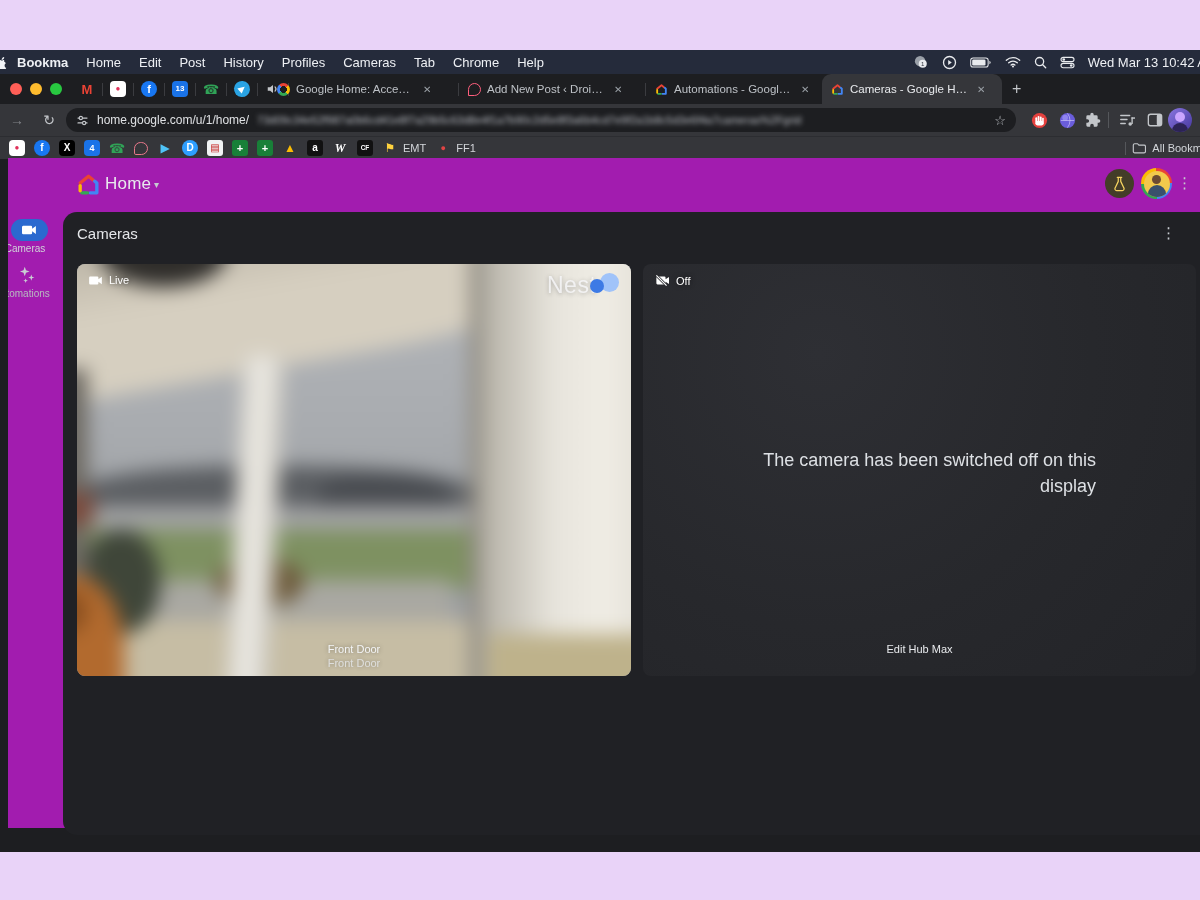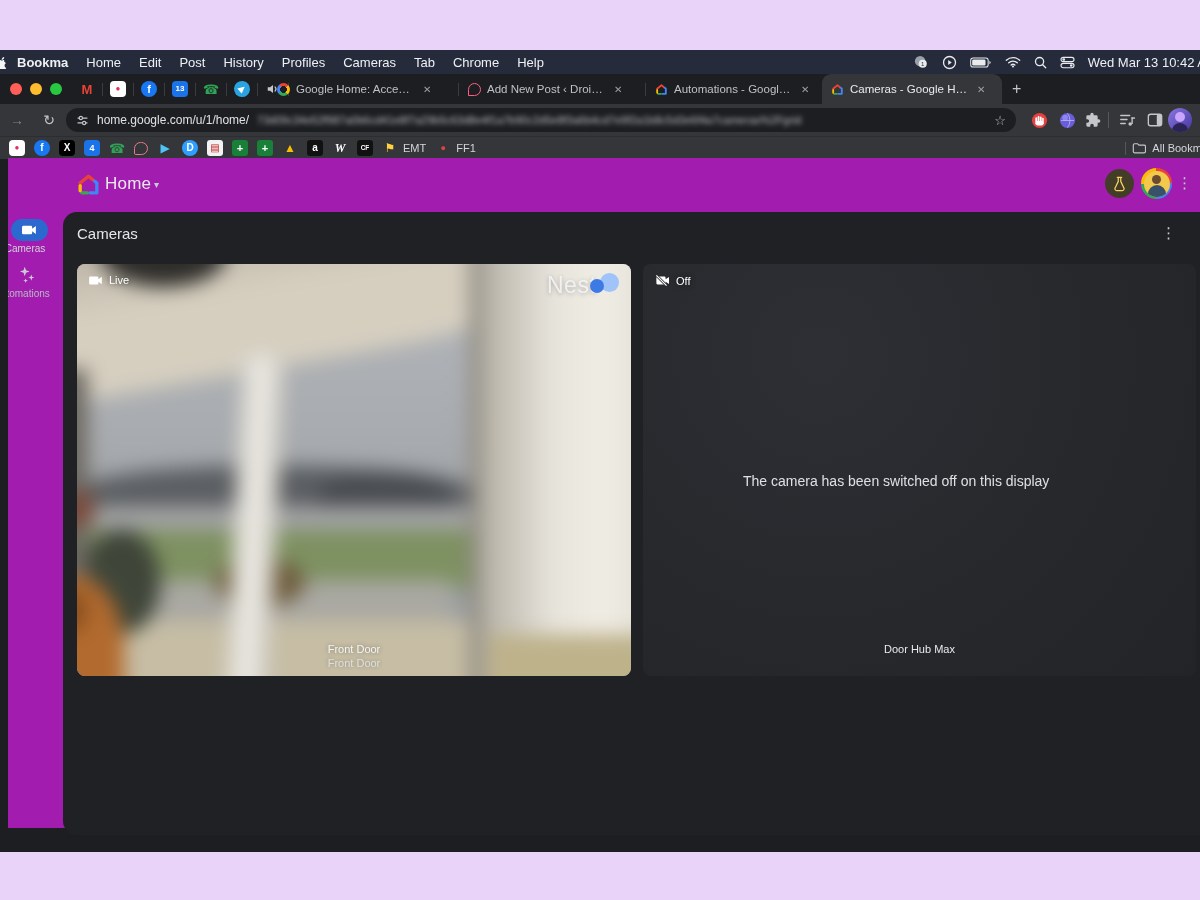--- a/index.html
+++ b/index.html
@@ -107,22 +107,22 @@
   .nest .txt{position:absolute;left:0;top:2px;font-size:23px;letter-spacing:.5px;color:rgba(248,248,250,.82);
              text-shadow:0 1px 4px rgba(60,60,60,.35);}
   .nest .nc1{position:absolute;right:13px;top:9px;width:14px;height:14px;border-radius:50%;background:#3d7ae5;}
   .nest .nc2{position:absolute;right:-2px;top:3px;width:19px;height:19px;border-radius:50%;background:#a0c3f9;}
   .camname{position:absolute;left:0;right:0;bottom:21px;text-align:center;font-size:11px;color:#f3f4f5;
            text-shadow:0 0 5px rgba(0,0,0,.4);z-index:5;}
   .camroom{position:absolute;left:0;right:0;bottom:7px;text-align:center;font-size:11px;color:#e2e4e6;
            opacity:.85;text-shadow:0 0 5px rgba(0,0,0,.4);z-index:5;}
   .card2 .camname{color:#e8eaed;text-shadow:none;}
   .card2 .camroom{color:#aeb2b8;text-shadow:none;}
-  .offmsg{position:absolute;left:0;right:0;top:184px;padding:0 100px;text-align:left;font-size:14px;
-          line-height:1.42;color:#dde0e4;margin-top:24px;}
+  .offmsg{position:absolute;left:0;right:0;top:184px;padding:0 100px;text-align:right;font-size:18px;
+          line-height:1.42;color:#dde0e4;}
 </style>
 </head>
 <body>
 
 <div class="screen">
 
   <div class="menubar">
     <svg class="apple" viewBox="0 0 16 16">
       <path fill="#f2f4f8" d="M11.2 1.3c-.8.1-1.7.6-2.2 1.3-.5.6-.9 1.5-.7 2.3.9.1 1.8-.5 2.3-1.1.5-.7.9-1.6.6-2.5zM11.3 5c-1.2 0-2.2.7-2.8.7-.6 0-1.5-.7-2.5-.7C4.7 5 3.4 6 2.8 7.6c-1.1 3 .3 7.4 1.4 9 .5.7 1.2 1.6 2.1 1.5.8 0 1.2-.5 2.2-.5s1.3.5 2.2.5c.9 0 1.5-.8 2.1-1.6.7-.9.9-1.8 1-1.9-.1 0-2-.8-2-3 0-1.9 1.5-2.8 1.6-2.8-.9-1.3-2.2-1.8-2.1-1.8z"></path>
     </svg>
@@ -442,19 +442,19 @@
             <svg width="15" height="13" viewBox="0 0 22 18">
               <path fill="#fff" d="M3.5 3.2A1.7 1.7 0 0 0 2 4.9v8.2a1.7 1.7 0 0 0 1.7 1.7h10.1a1.7 1.7 0 0 0 1.7-1.7v-2.4l5 3.6V3.7l-5 3.6V4.9a1.7 1.7 0 0 0-1.7-1.7H3.5z"></path>
               <line x1="2" y1="1.5" x2="17" y2="16.5" stroke="#26272b" stroke-width="4"></line>
               <line x1="2" y1="1.5" x2="17" y2="16.5" stroke="#fff" stroke-width="1.8"></line>
             </svg>
             <span>Off</span>
           </div>
 
           <div class="offmsg">The camera has been switched off on this display</div>
 
-          <div class="camname">Door Hub Max</div>
+          <div class="camname">Edit Hub Max</div>
         </div>
       </div>
 
     </div>
   </div>
 </div>
 
 </body></html>

